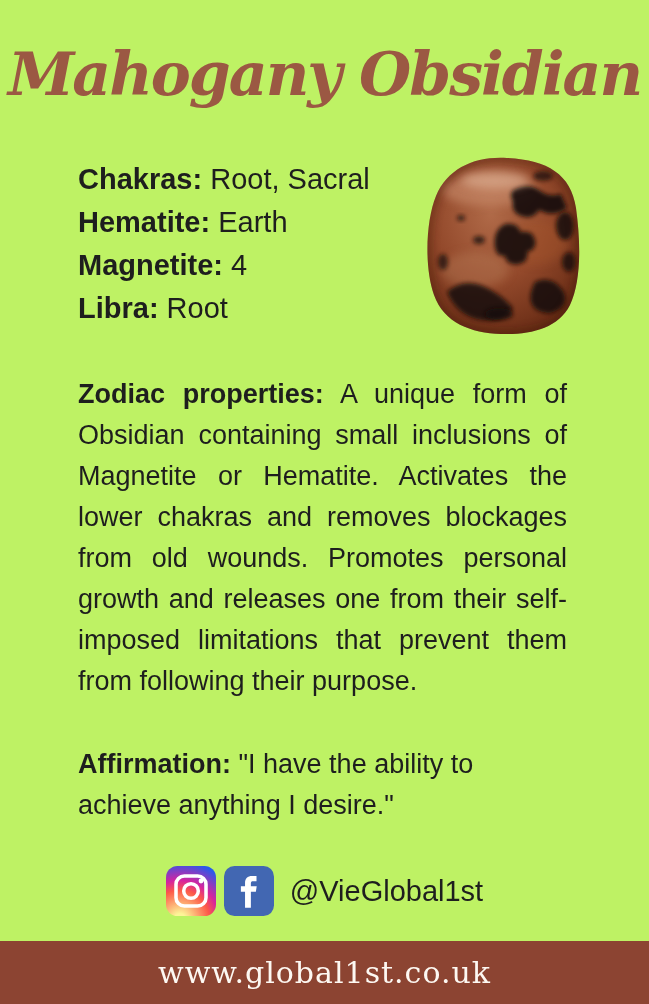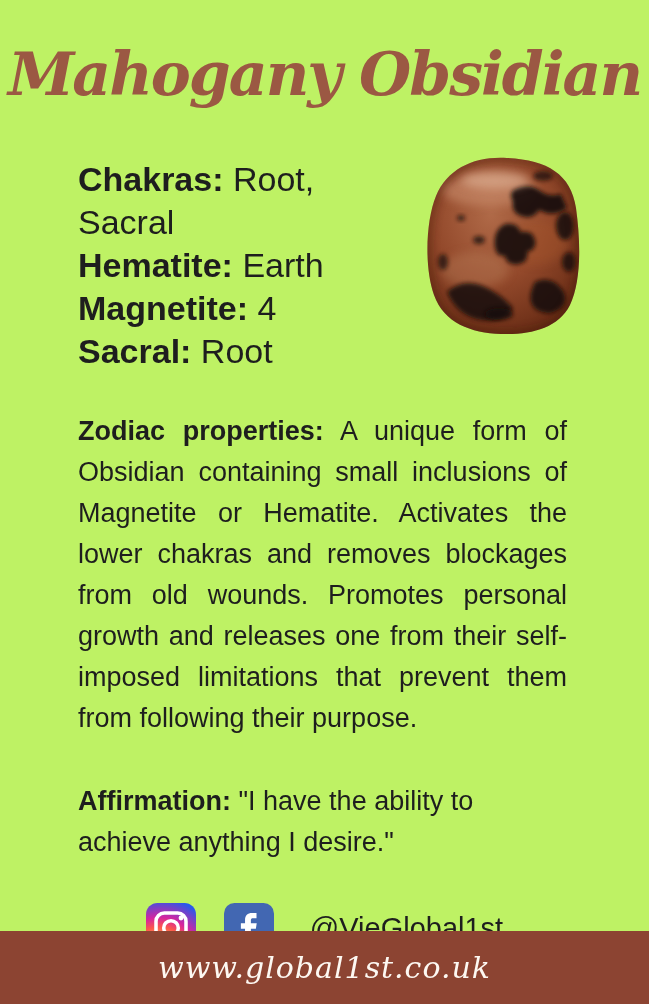--- a/index.html
+++ b/index.html
@@ -33,21 +33,21 @@
   
   .info-row {
     display: flex;
     justify-content: space-between;
     align-items: flex-start;
     padding: 0 58px 0 78px;
     margin-top: 32px;
   }
   .props { padding-top: 4px; }
   .prop-line {
-    font-size: 34px;
+    font-size: 29px;
     line-height: 43px;
     color: #1e1e1e;
   }
   .prop-line b { font-weight: bold; }
 
   .stone-wrap { width: 174px; height: 182px; flex: 0 0 auto; margin-top: 0px; }
 
   
   .healing {
     margin-top: 38px;
@@ -68,39 +68,38 @@
     text-align: left;
     color: #1e1e1e;
   }
 
   
   .social-row {
     margin-top: 40px;
     display: flex;
     align-items: center;
     justify-content: center;
-    gap: 28px;
+    gap: 8px;
   }
   .social-icon { width: 50px; height: 50px; display: block; cursor: pointer; }
   .social-handle {
     font-size: 29px;
     color: #1e1e1e;
     margin-left: 8px;
   }
 
   
   .footer {
     position: absolute;
     left: 0; right: 0; bottom: 0;
-    height: 73px;
+    height: 63px;
     background: #8c4432;
     display: flex;
     align-items: center;
     justify-content: center;
-    font-style: italic;
   }
   .footer-url {
     font-family: "DejaVu Serif", serif;
     font-size: 30px;
     color: #fdf8f2;
     letter-spacing: 1px;
     cursor: pointer;
   }
 </style>
 </head>
@@ -108,21 +107,21 @@
 
 <div class="card">
 
   <div class="title">Mahogany Obsidian</div>
 
   <div class="info-row">
     <div class="props">
       <div class="prop-line"><b>Chakras:</b><span> Root, Sacral</span></div>
       <div class="prop-line"><b>Hematite:</b><span> Earth</span></div>
       <div class="prop-line"><b>Magnetite:</b><span> 4</span></div>
-      <div class="prop-line"><b>Sacral:</b><span> Root</span></div>
+      <div class="prop-line"><b>Libra:</b><span> Root</span></div>
     </div>
 
     <div class="stone-wrap">
       <svg width="174" height="182" viewBox="0 0 174 182" xmlns="http://www.w3.org/2000/svg">
         <defs>
           <radialGradient id="stoneGrad" cx="42%" cy="32%" r="85%">
             <stop offset="0%" stop-color="#b06a48"></stop>
             <stop offset="45%" stop-color="#93492b"></stop>
             <stop offset="80%" stop-color="#6e3018"></stop>
             <stop offset="100%" stop-color="#54220f"></stop>

